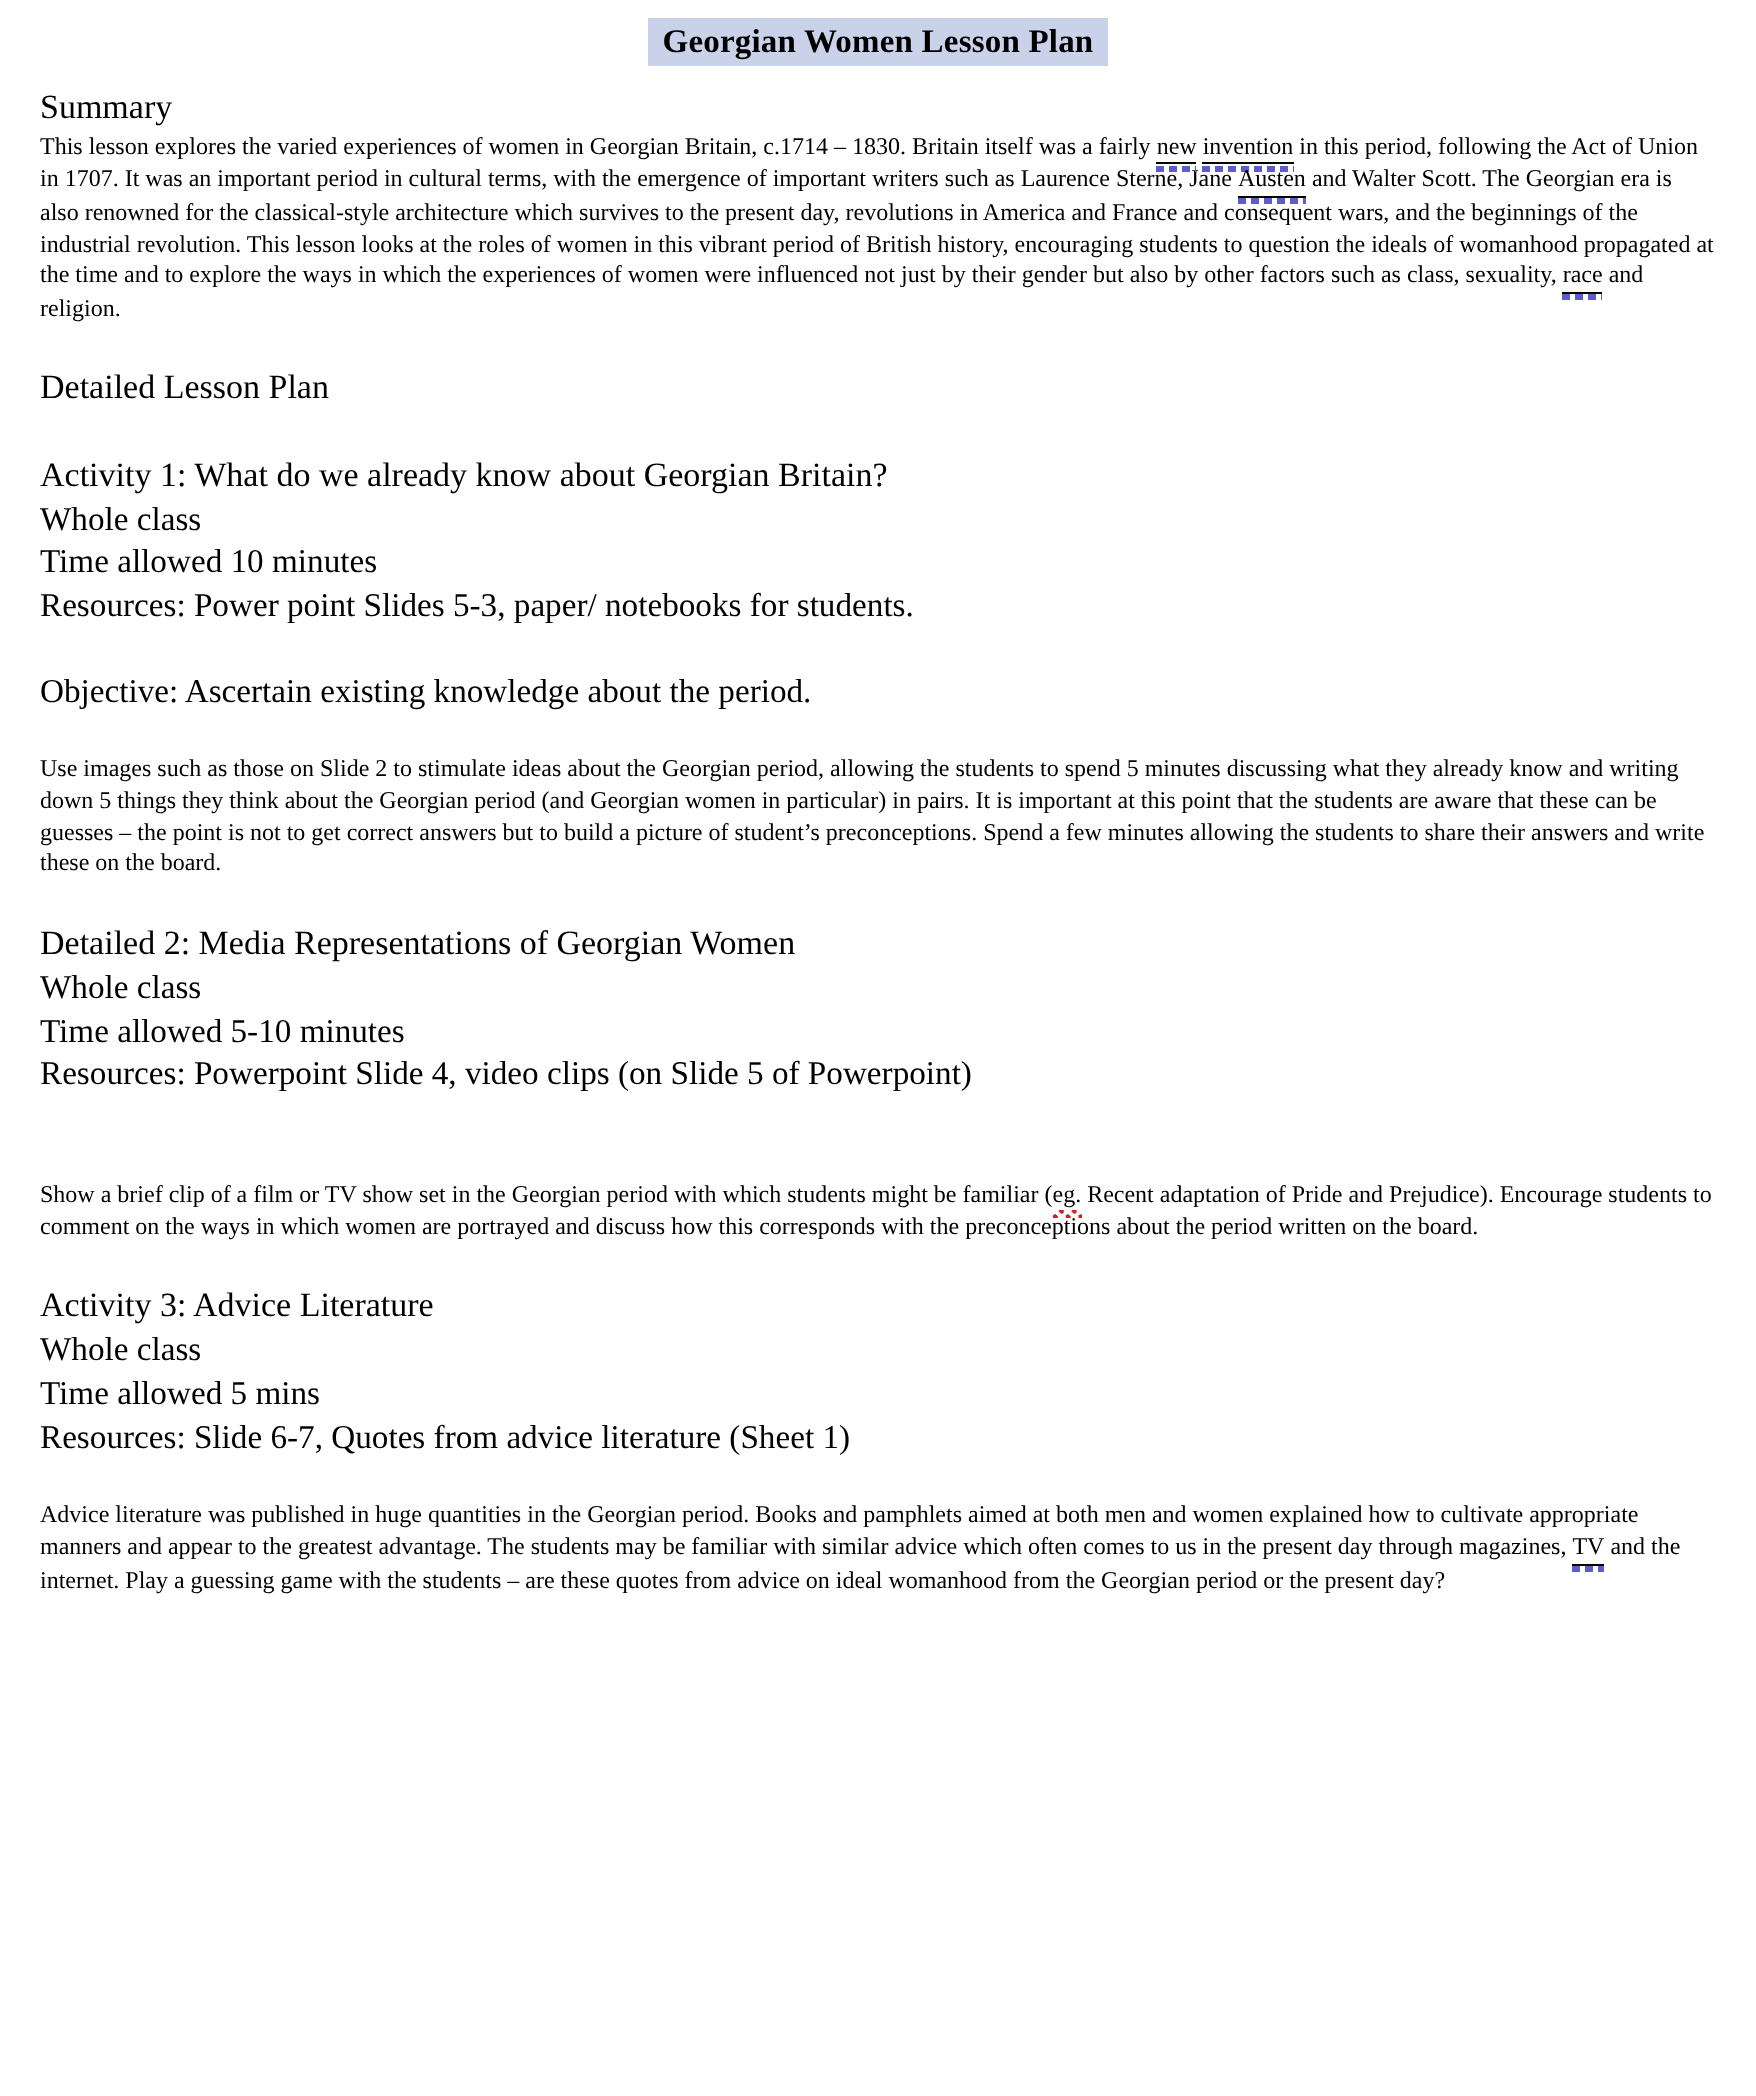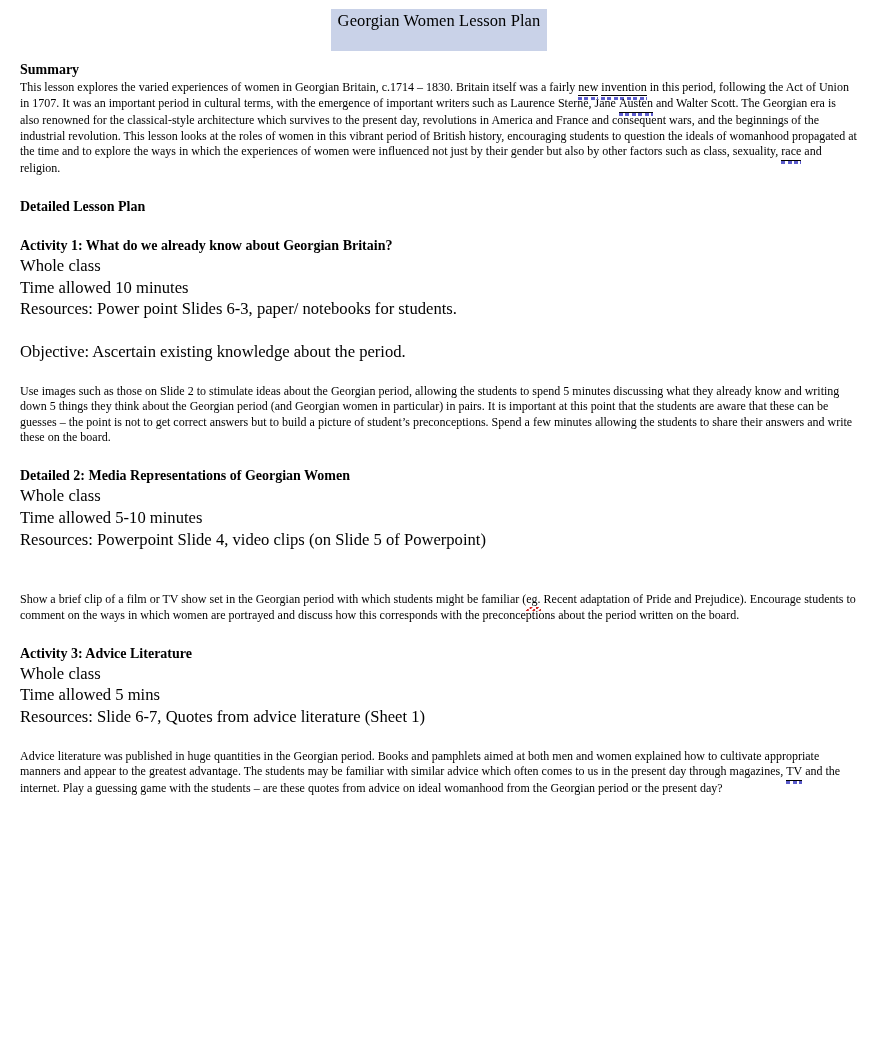--- a/index.html
+++ b/index.html
@@ -24,31 +24,31 @@
   }
 
   
   .doc-title-row {
     text-align: center;
     margin: 0 0 10px 0;
   }
   .doc-title {
     display: inline-block;
     font-size: 16.5px;
-    font-weight: normal;
+    font-weight: bold;
     line-height: 1.30;
     background: #c9d2e8;
-    padding: 1px 7px 20px 7px;
+    padding: 1px 7px 2px 7px;
     letter-spacing: 0.1px;
   }
 
   
   .h-bold {
-    font-size: 14px;
-    font-weight: bold;
+    font-size: 17px;
+    font-weight: normal;
     line-height: 1.30;
     margin: 0;
   }
   .para {
     font-size: 12px;
     line-height: 1.305;
     margin: 0;
     text-align: left;
   }
   .line {
@@ -112,21 +112,21 @@
 
   <div class="gap-md"></div>
 
   <div class="h-bold">Detailed Lesson Plan</div>
 
   <div class="gap-md"></div>
 
   <div class="h-bold">Activity 1: What do we already know about Georgian Britain?</div>
   <div class="line">Whole class</div>
   <div class="line">Time allowed 10 minutes</div>
-  <div class="line">Resources: Power point Slides 6-3, paper/ notebooks for students.</div>
+  <div class="line">Resources: Power point Slides 5-3, paper/ notebooks for students.</div>
   <div class="gap-md"></div>
   <div class="line">Objective: Ascertain existing knowledge about the period.</div>
   <div class="gap-md"></div>
   <div class="para">Use images such as those on Slide 2 to stimulate ideas about the Georgian period, allowing the students to spend 5 minutes discussing what they already know and writing down 5 things they think about the Georgian period (and Georgian women in particular) in pairs. It is important at this point that the students are aware that these can be guesses – the point is not to get correct answers but to build a picture of student’s preconceptions. Spend a few minutes allowing the students to share their answers and write these on the board.</div>
 
   <div class="gap-md"></div>
 
   <div class="h-bold">Detailed 2: Media Representations of Georgian Women</div>
   <div class="line">Whole class</div>
   <div class="line">Time allowed 5-10 minutes</div>

